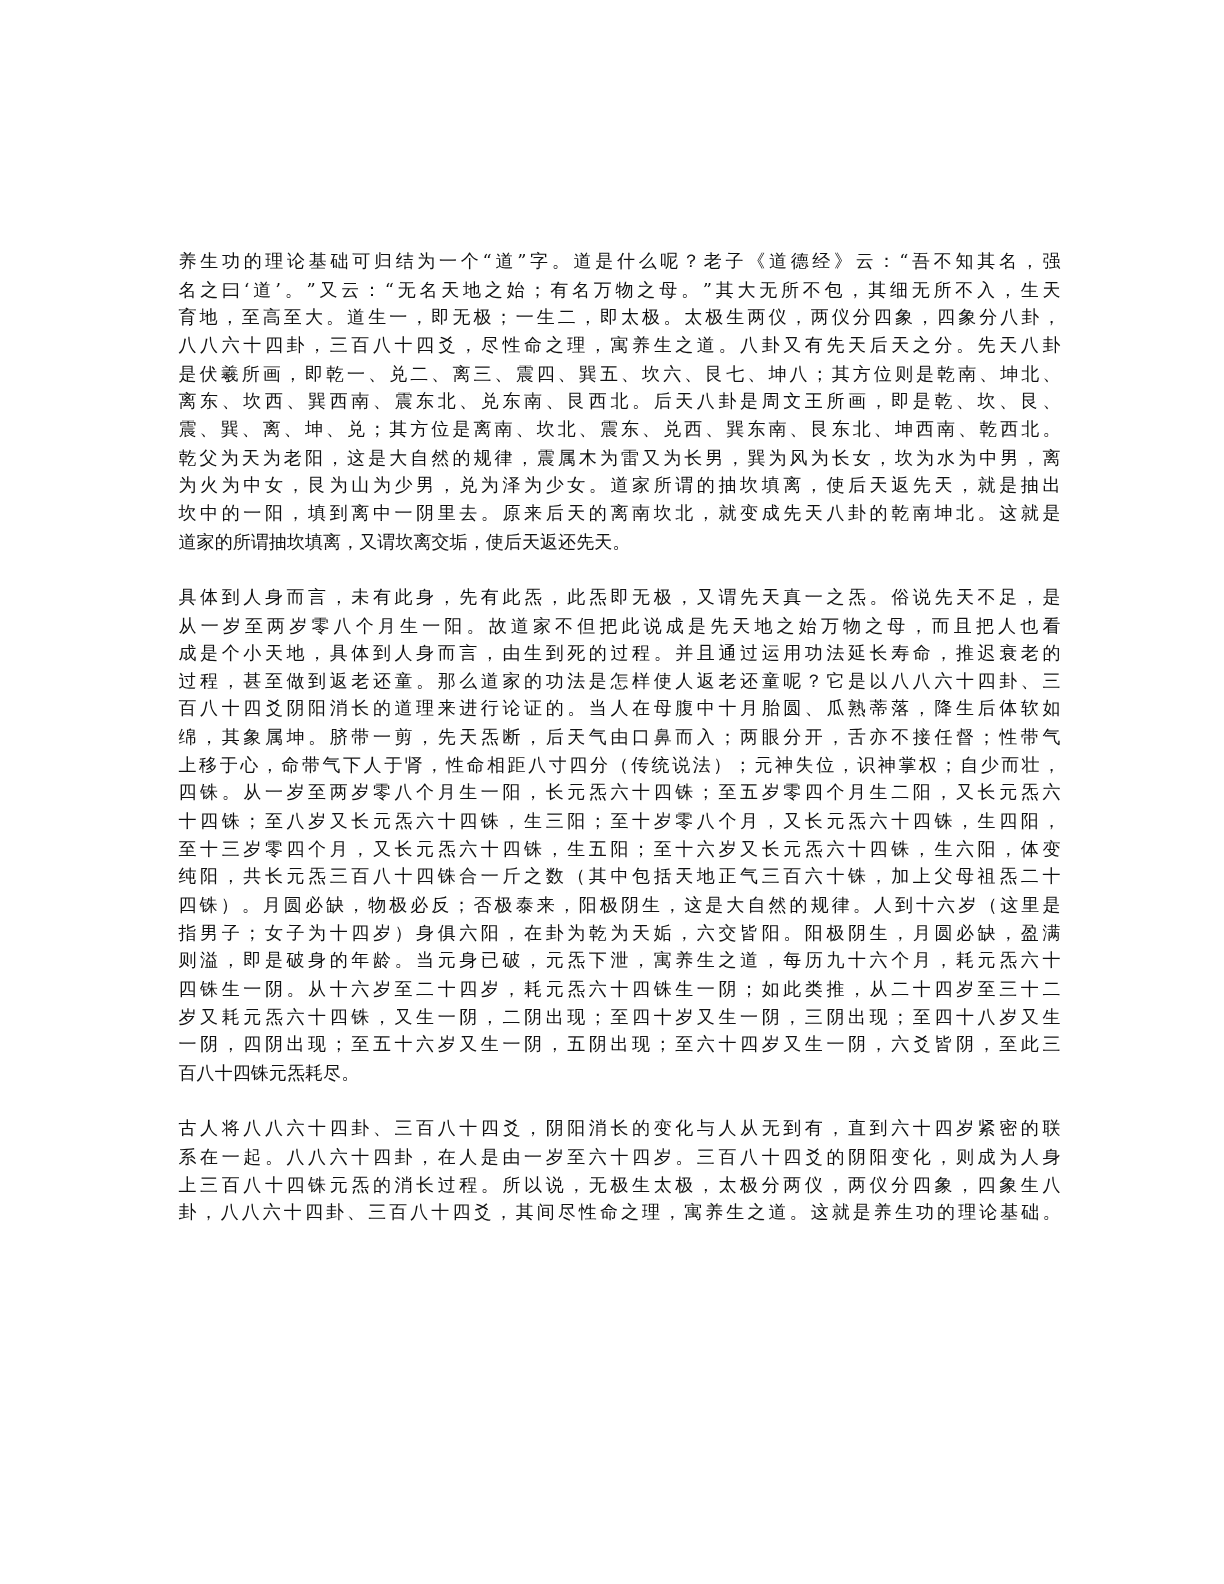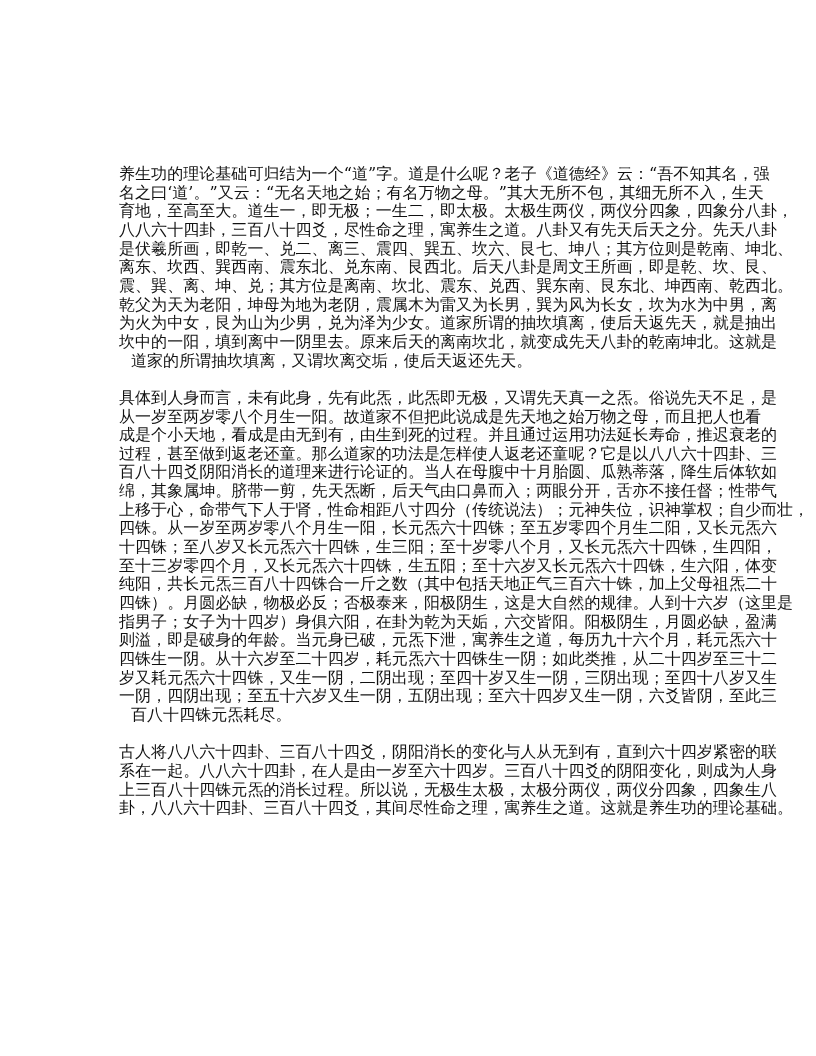--- a/index.html
+++ b/index.html
@@ -3,54 +3,54 @@
 <meta charset="utf-8">
 <style>
   html, body { margin: 0; padding: 0; background: #ffffff; }
   body { width: 816px; height: 1056px; position: relative; overflow: hidden; }
   .page {
     position: absolute;
     left: 119px;
     top: 165px;
     width: 588px;
     font-family: "DejaVu Serif", "Liberation Serif", serif;
-    font-size: 16px;
+    font-size: 12px;
     line-height: 18.65px;
     color: #111111;
     text-align: justify;
     text-justify: inter-character;
     letter-spacing: 0.05px;
   }
   .para { margin: 0 0 18.65px 0; padding: 0; }
   .line { display: block; white-space: nowrap; text-align-last: justify; text-align: justify; }
-  .line.last { text-align-last: left; margin-left: 12px; }
+  .line.last { text-align-last: left; }
 </style>
 </head>
 <body>
 
 <div class="page">
 
   <div class="para">
     <span class="line">养生功的理论基础可归结为一个“道”字。道是什么呢？老子《道德经》云：“吾不知其名，强</span>
     <span class="line">名之曰‘道’。”又云：“无名天地之始；有名万物之母。”其大无所不包，其细无所不入，生天</span>
     <span class="line">育地，至高至大。道生一，即无极；一生二，即太极。太极生两仪，两仪分四象，四象分八卦，</span>
     <span class="line">八八六十四卦，三百八十四爻，尽性命之理，寓养生之道。八卦又有先天后天之分。先天八卦</span>
     <span class="line">是伏羲所画，即乾一、兑二、离三、震四、巽五、坎六、艮七、坤八；其方位则是乾南、坤北、</span>
     <span class="line">离东、坎西、巽西南、震东北、兑东南、艮西北。后天八卦是周文王所画，即是乾、坎、艮、</span>
     <span class="line">震、巽、离、坤、兑；其方位是离南、坎北、震东、兑西、巽东南、艮东北、坤西南、乾西北。</span>
-    <span class="line">乾父为天为老阳，坤母为地为老阴，震属木为雷又为长男，巽为风为长女，坎为水为中男，离</span>
+    <span class="line">乾父为天为老阳，这是大自然的规律，震属木为雷又为长男，巽为风为长女，坎为水为中男，离</span>
     <span class="line">为火为中女，艮为山为少男，兑为泽为少女。道家所谓的抽坎填离，使后天返先天，就是抽出</span>
     <span class="line">坎中的一阳，填到离中一阴里去。原来后天的离南坎北，就变成先天八卦的乾南坤北。这就是</span>
     <span class="line last">道家的所谓抽坎填离，又谓坎离交垢，使后天返还先天。</span>
   </div>
 
   <div class="para">
     <span class="line">具体到人身而言，未有此身，先有此炁，此炁即无极，又谓先天真一之炁。俗说先天不足，是</span>
     <span class="line">从一岁至两岁零八个月生一阳。故道家不但把此说成是先天地之始万物之母，而且把人也看</span>
-    <span class="line">成是个小天地，看成是由无到有，由生到死的过程。并且通过运用功法延长寿命，推迟衰老的</span>
+    <span class="line">成是个小天地，具体到人身而言，由生到死的过程。并且通过运用功法延长寿命，推迟衰老的</span>
     <span class="line">过程，甚至做到返老还童。那么道家的功法是怎样使人返老还童呢？它是以八八六十四卦、三</span>
     <span class="line">百八十四爻阴阳消长的道理来进行论证的。当人在母腹中十月胎圆、瓜熟蒂落，降生后体软如</span>
     <span class="line">绵，其象属坤。脐带一剪，先天炁断，后天气由口鼻而入；两眼分开，舌亦不接任督；性带气</span>
     <span class="line">上移于心，命带气下人于肾，性命相距八寸四分（传统说法）；元神失位，识神掌权；自少而壮，</span>
     <span class="line">四铢。从一岁至两岁零八个月生一阳，长元炁六十四铢；至五岁零四个月生二阳，又长元炁六</span>
     <span class="line">十四铢；至八岁又长元炁六十四铢，生三阳；至十岁零八个月，又长元炁六十四铢，生四阳，</span>
     <span class="line">至十三岁零四个月，又长元炁六十四铢，生五阳；至十六岁又长元炁六十四铢，生六阳，体变</span>
     <span class="line">纯阳，共长元炁三百八十四铢合一斤之数（其中包括天地正气三百六十铢，加上父母祖炁二十</span>
     <span class="line">四铢）。月圆必缺，物极必反；否极泰来，阳极阴生，这是大自然的规律。人到十六岁（这里是</span>
     <span class="line">指男子；女子为十四岁）身俱六阳，在卦为乾为天姤，六交皆阳。阳极阴生，月圆必缺，盈满</span>

